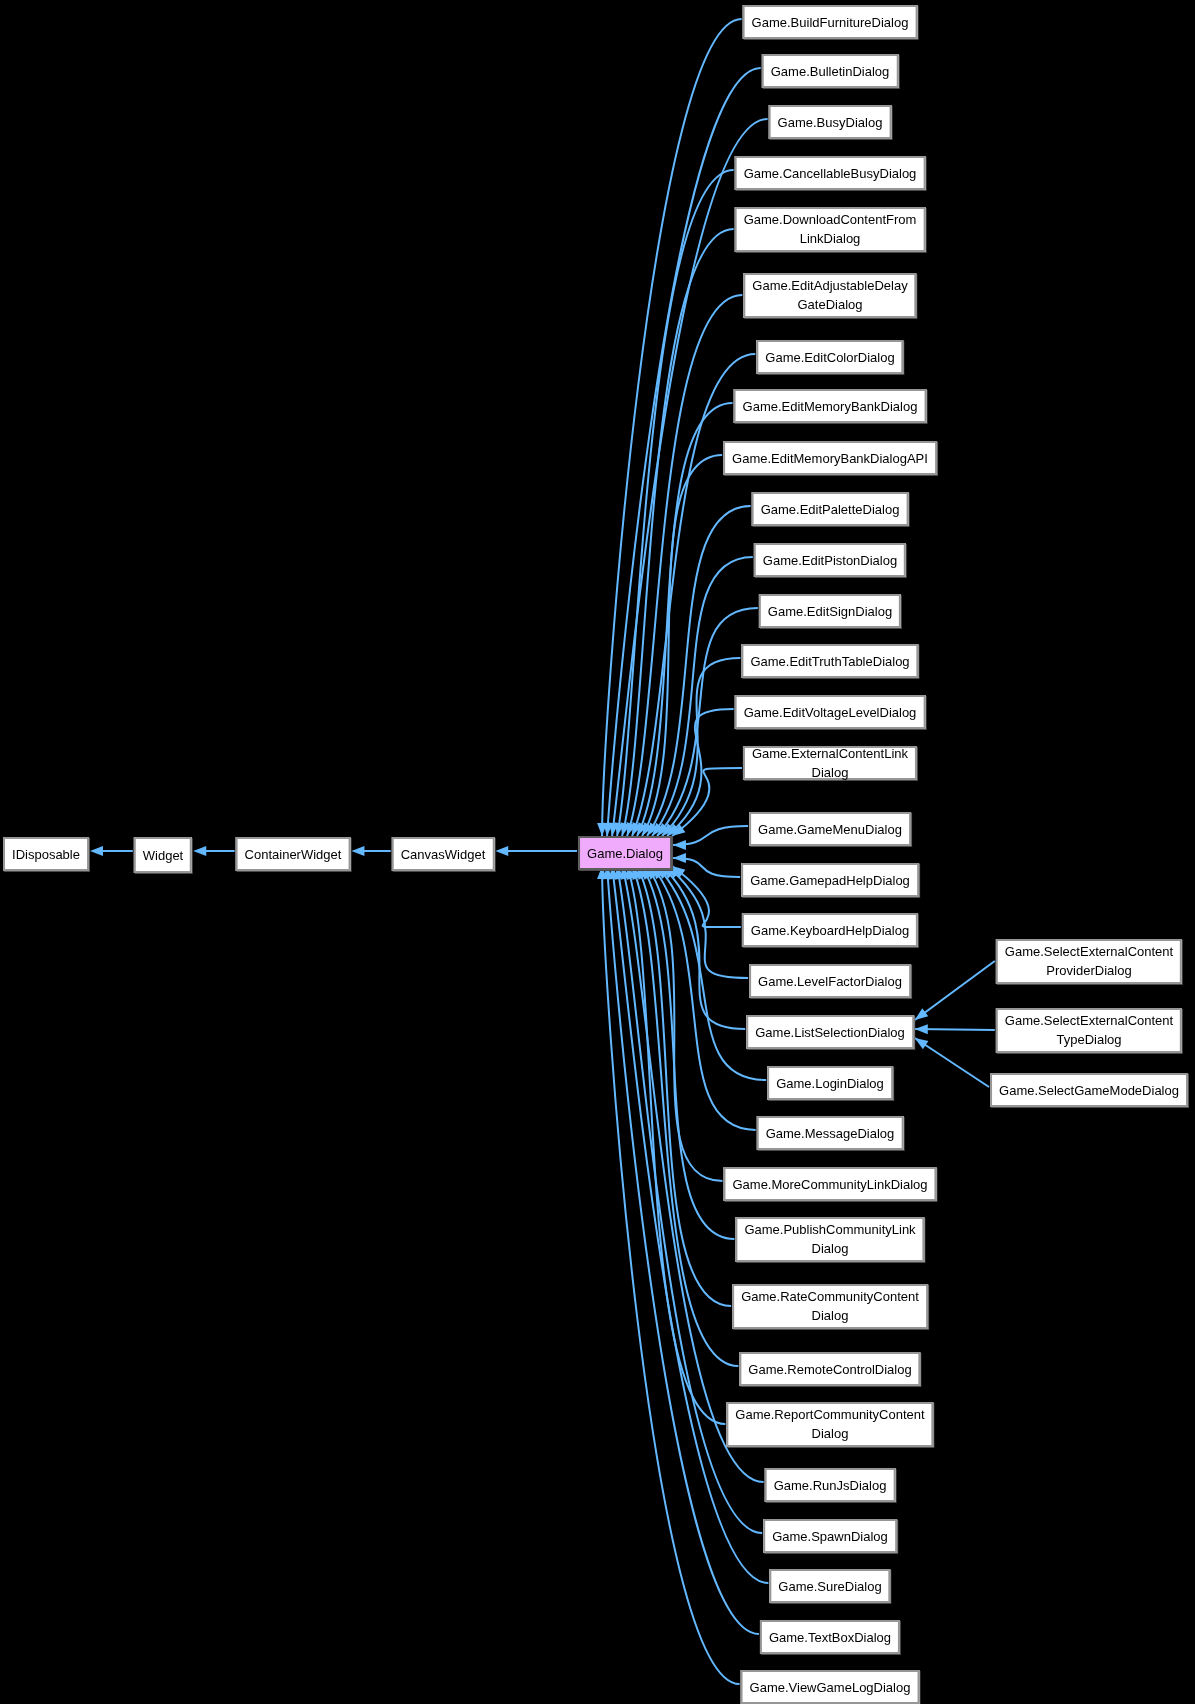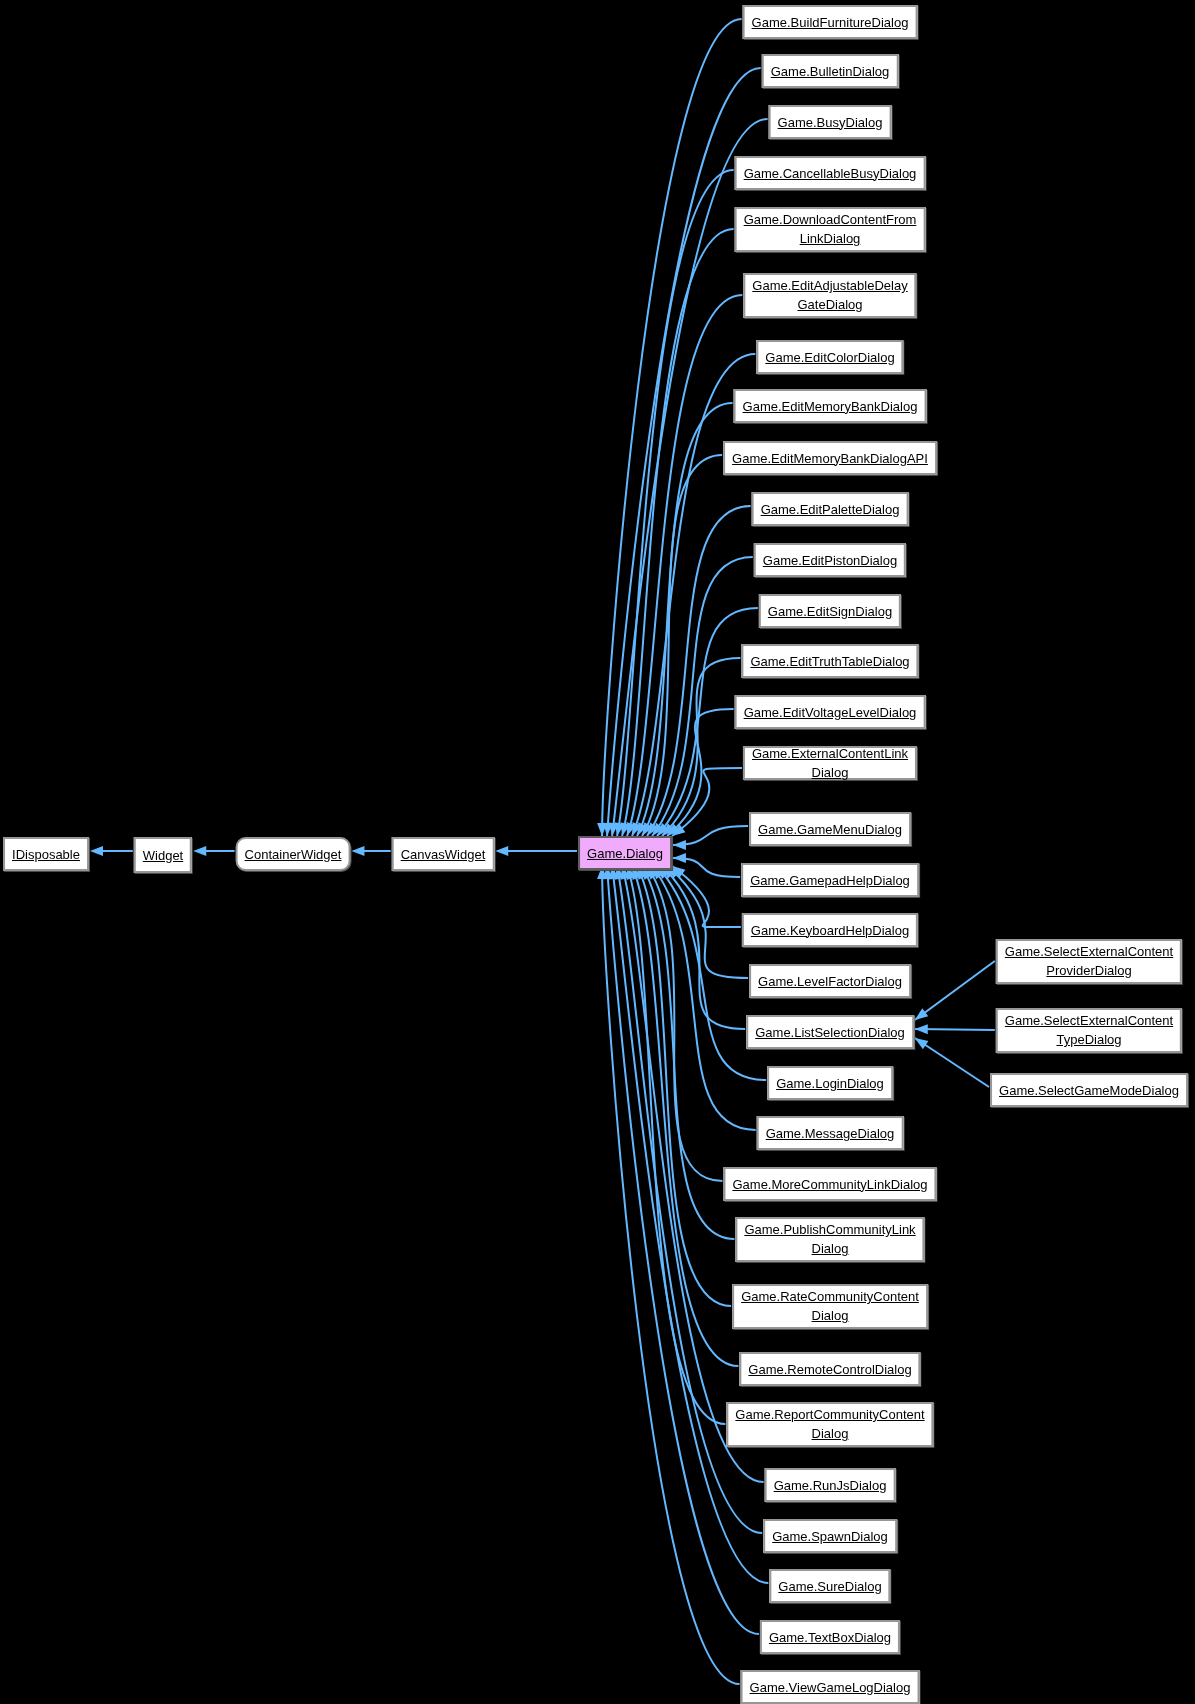--- a/index.html
+++ b/index.html
@@ -3,21 +3,21 @@
 <meta charset="utf-8">
 <style>
   html,body{margin:0;padding:0;background:#000;}
   #canvas{position:relative;width:1195px;height:1704px;background:#000;overflow:hidden;
           font-family:"Liberation Sans",sans-serif;}
   #edges{position:absolute;left:0;top:0;}
   .node{position:absolute;transform:translateX(-50%);box-sizing:border-box;
         background:#fff;border:2px solid #969696;box-shadow:1px 1px 0 #4b4b4b;
         color:#000;font-size:13px;display:flex;flex-direction:column;
         justify-content:center;align-items:center;padding:15px 7px;white-space:nowrap;
-        text-align:center;cursor:pointer;text-decoration:underline;}
+        text-align:center;cursor:pointer;}
   .node span{line-height:19px;display:block;}
   .node.hl{background:#f0abfc;border-color:#5c5c5c;}
 </style>
 </head>
 <body>
 
 <div id="canvas">
   <svg id="edges" width="1195" height="1704" viewBox="0 0 1195 1704">
       <g>
         <path d="M 132.765625 851 L 100.96875 851" fill="none" stroke="#63b8ff" stroke-width="2"></path>
@@ -176,21 +176,21 @@
         <polygon points="914.7890625,1038 928.3933359706186,1040.9872635197826 922.8853053979244,1049.3336159692221" fill="#63b8ff"></polygon>
       </g>
     </svg>
   <div id="nodes">
       <div class="node" id="n-IDisposable" style="left: 46px; top: 837px; height: 28px;">
         <span>IDisposable</span>
       </div>
       <div class="node" id="n-Widget" style="left: 163px; top: 837px; height: 36px;">
         <span>Widget</span>
       </div>
-      <div class="node" id="n-ContainerWidget" style="left: 293px; top: 837px; height: 28px; border-radius: 10px;">
+      <div class="node" id="n-ContainerWidget" style="left: 293px; top: 837px; height: 28px;">
         <span>ContainerWidget</span>
       </div>
       <div class="node" id="n-CanvasWidget" style="left: 443px; top: 837px; height: 28px;">
         <span>CanvasWidget</span>
       </div>
       <div class="node hl" id="n-Game.Dialog" style="left: 625px; top: 836px; height: 30px;">
         <span>Game.Dialog</span>
       </div>
       <div class="node" id="n-Game.BuildFurnitureDialog" style="left: 830px; top: 5px; height: 28px;">
         <span>Game.BuildFurnitureDialog</span>

